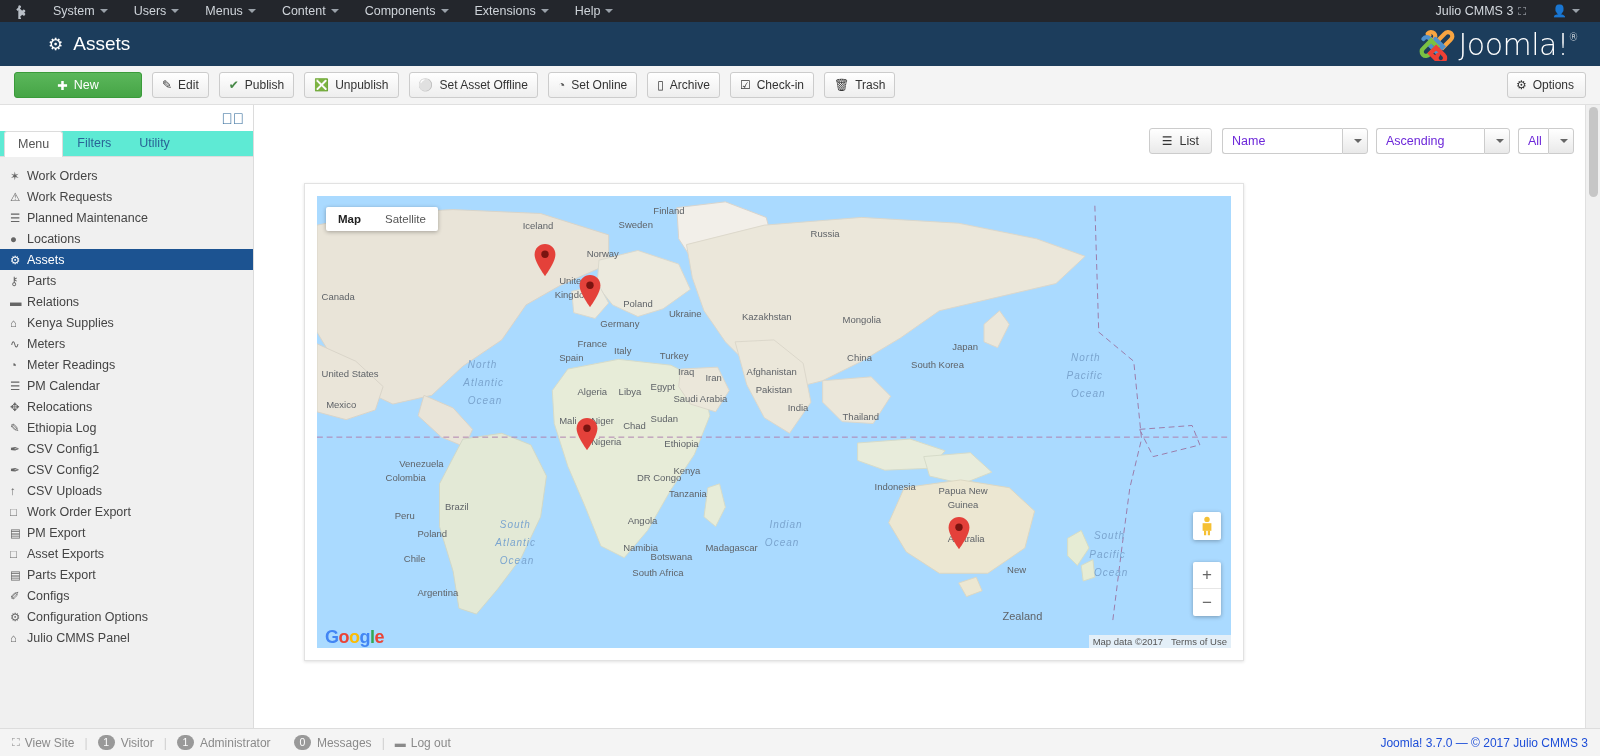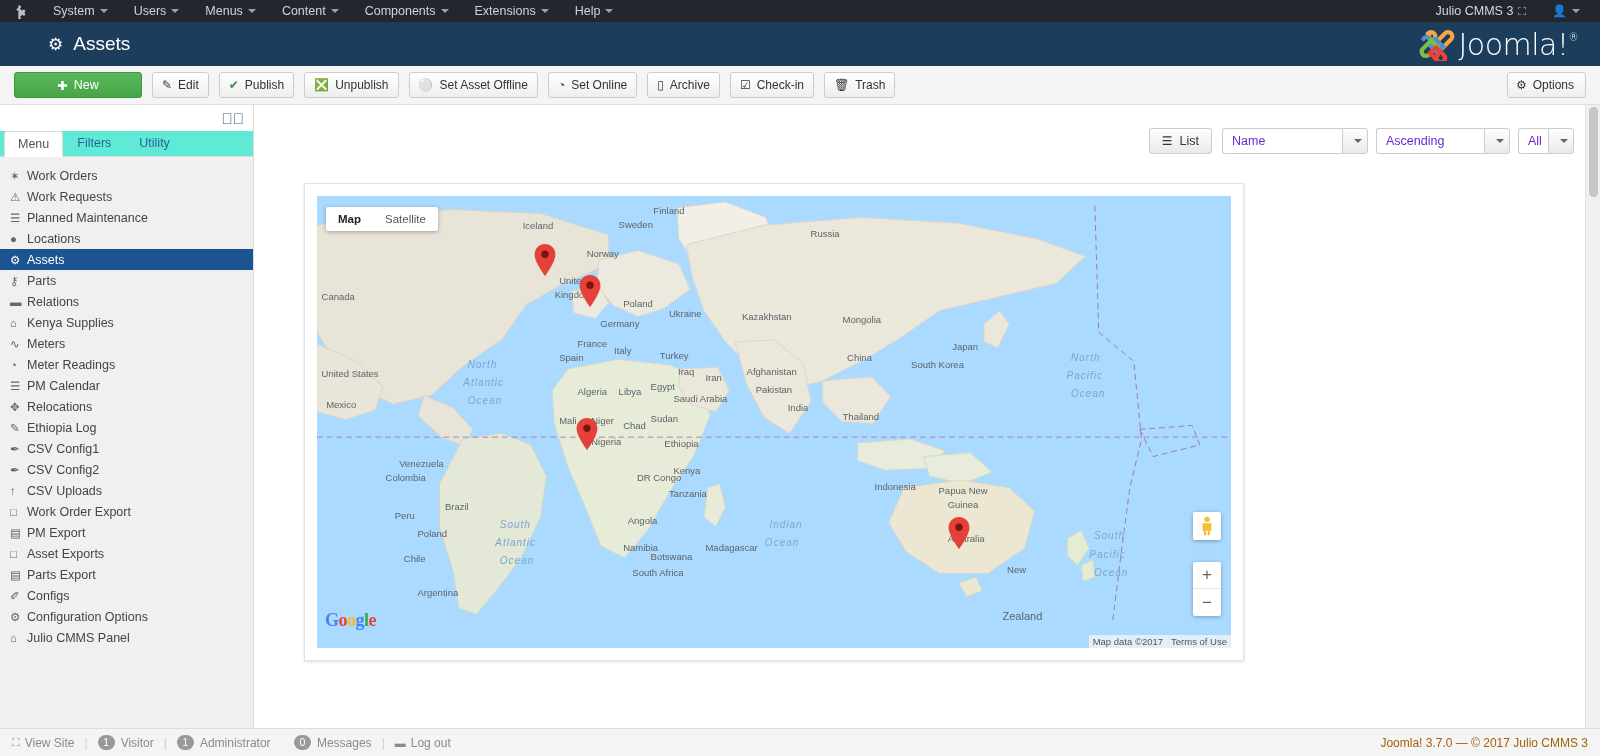--- a/index.html
+++ b/index.html
@@ -342,24 +342,24 @@
   }
   .zoom-ctl div {
     height: 27px;
     display: flex; align-items: center; justify-content: center;
     font-size: 17px; color: #666;
     cursor: pointer;
   }
   .zoom-ctl div:first-child { border-bottom: 1px solid #e6e6e6; }
   .gmap-logo {
     position: absolute;
-    left: 8px; bottom: 17px;
+    left: 8px; bottom: 0;
     z-index: 5;
     font-size: 18px;
-    font-family: Liberation Serif, serif;
+    font-family: Liberation Sans, sans-serif;
     letter-spacing: -0.5px;
   }
   .attrib {
     position: absolute;
     right: 0; bottom: 0;
     display: flex;
     z-index: 5;
     background: rgba(245,245,245,0.75);
     font-size: 9.5px;
     color: #555;
@@ -401,21 +401,21 @@
     align-items: center; justify-content: center;
     min-width: 17px; height: 15px;
     padding: 0 5px;
     margin-right: 6px;
     border-radius: 9px;
     background: #999;
     color: #fff;
     font-size: 10.5px;
     line-height: 1;
   }
-  .status-right { margin-left: auto; color: #a16207; white-space: nowrap; }
+  .status-right { margin-left: auto; color: #1d4ed8; white-space: nowrap; }
   .sb-ico { margin-right: 5px; font-size: 11px; }
 
   
   .right-scroll {
     position: absolute;
     right: 0; top: 0; bottom: 0;
     width: 15px;
     background: #f0f0f0;
     border-left: 1px solid #e0e0e0;
   }

